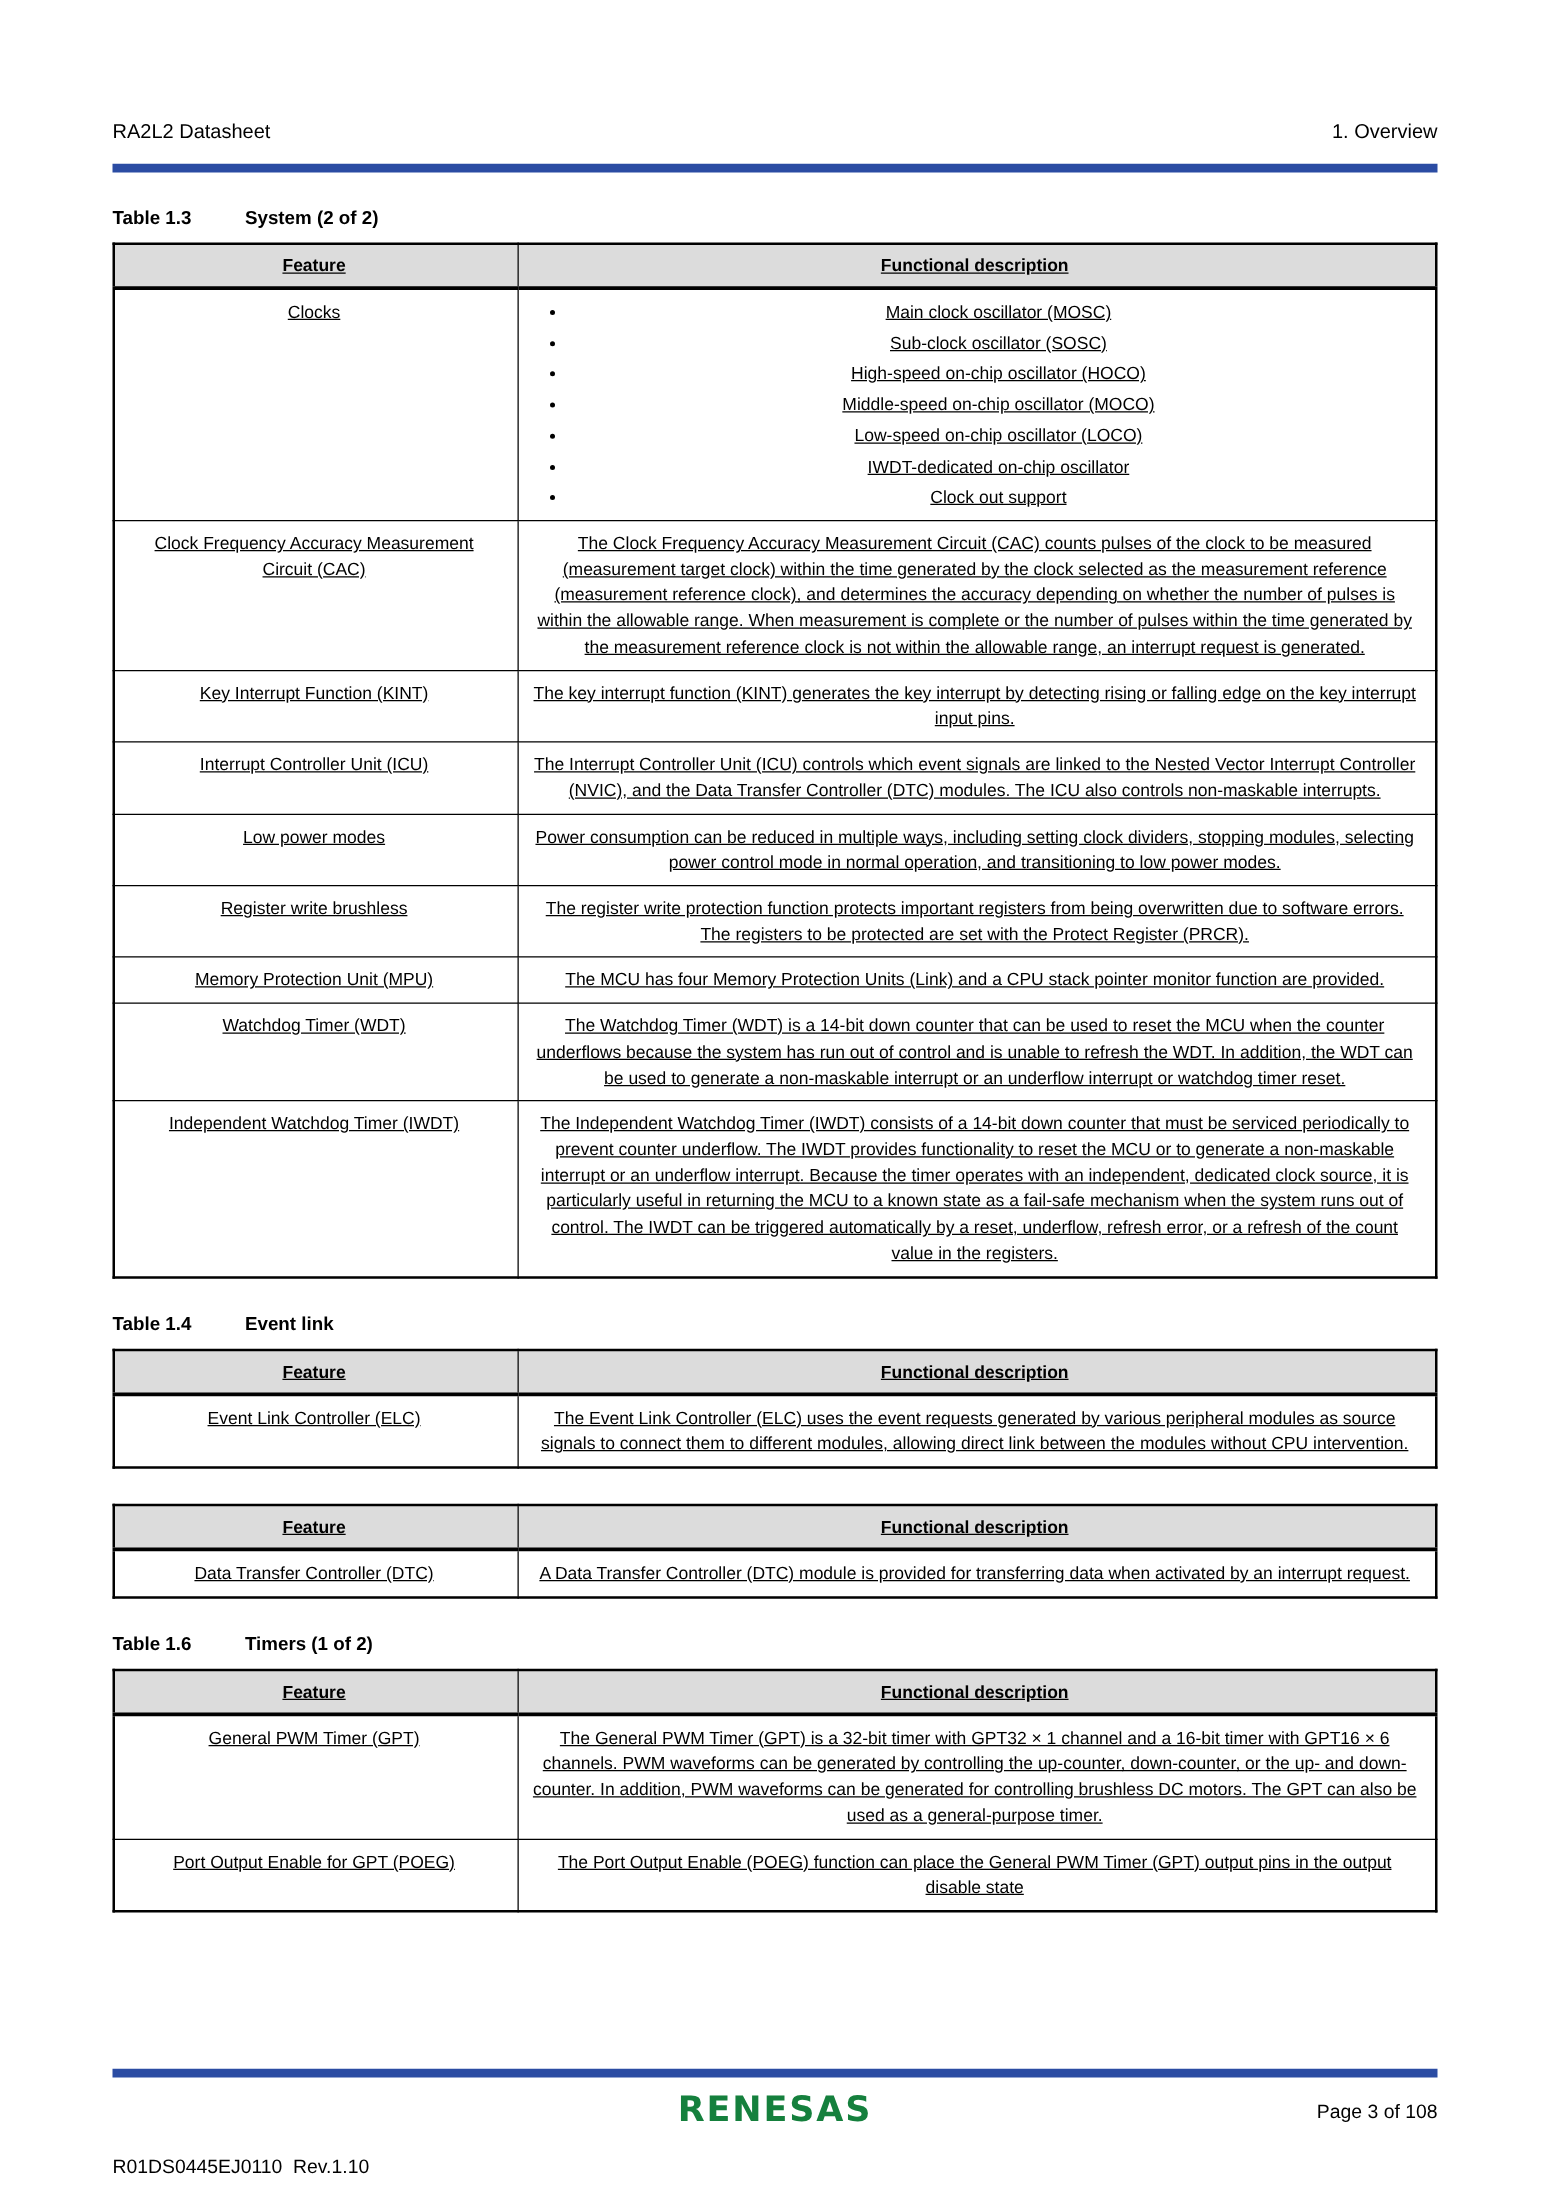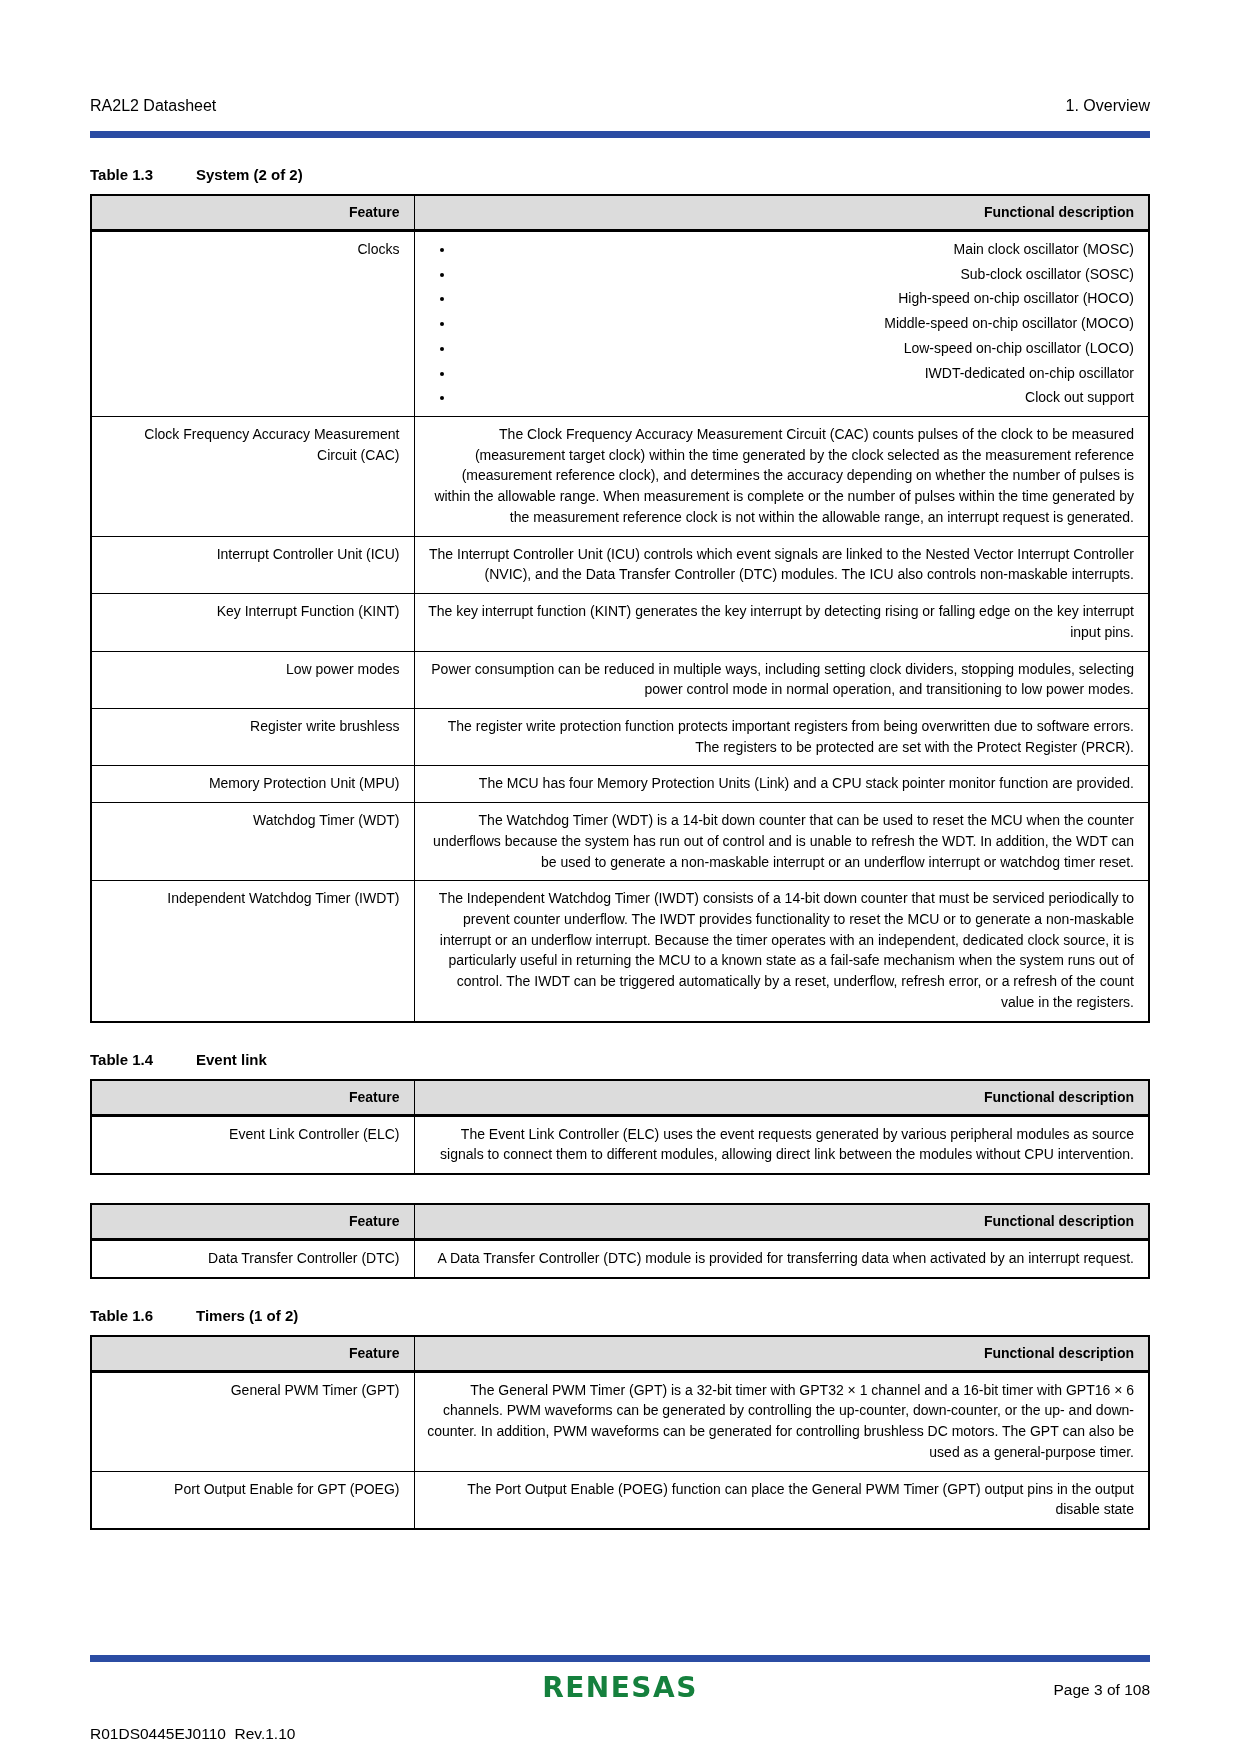--- a/index.html
+++ b/index.html
@@ -56,23 +56,24 @@
   table.spec {
     width: 100%;
     border-collapse: collapse;
     border: 2px solid #000;
     table-layout: fixed;
     margin-bottom: 28px;
   }
   table.spec th, table.spec td {
     border: 1px solid #000;
     vertical-align: top;
-    text-align: right;
+    text-align: center;
     font-size: 14px;
     padding: 7px 14px 8px 11px;
+    text-decoration: underline;
   }
   table.spec col.c-feature { width: 323px; }
   table.spec thead th {
     background: #dcdcdc;
     font-weight: bold;
     border-bottom: 3px solid #000;
     padding-top: 8px;
     padding-bottom: 9px;
   }
   table.spec td {
@@ -153,26 +154,26 @@
             <li>IWDT-dedicated on-chip oscillator</li>
             <li>Clock out support</li>
           </ul>
         </td>
       </tr>
       <tr>
         <td class="feature">Clock Frequency Accuracy Measurement Circuit (CAC)</td>
         <td class="desc">The Clock Frequency Accuracy Measurement Circuit (CAC) counts pulses of the clock to be measured (measurement target clock) within the time generated by the clock selected as the measurement reference (measurement reference clock), and determines the accuracy depending on whether the number of pulses is within the allowable range. When measurement is complete or the number of pulses within the time generated by the measurement reference clock is not within the allowable range, an interrupt request is generated.</td>
       </tr>
       <tr>
+        <td class="feature">Key Interrupt Function (KINT)</td>
+        <td class="desc">The key interrupt function (KINT) generates the key interrupt by detecting rising or falling edge on the key interrupt input pins.</td>
+      </tr>
+      <tr>
         <td class="feature">Interrupt Controller Unit (ICU)</td>
         <td class="desc">The Interrupt Controller Unit (ICU) controls which event signals are linked to the Nested Vector Interrupt Controller (NVIC), and the Data Transfer Controller (DTC) modules. The ICU also controls non-maskable interrupts.</td>
-      </tr>
-      <tr>
-        <td class="feature">Key Interrupt Function (KINT)</td>
-        <td class="desc">The key interrupt function (KINT) generates the key interrupt by detecting rising or falling edge on the key interrupt input pins.</td>
       </tr>
       <tr>
         <td class="feature">Low power modes</td>
         <td class="desc">Power consumption can be reduced in multiple ways, including setting clock dividers, stopping modules, selecting power control mode in normal operation, and transitioning to low power modes.</td>
       </tr>
       <tr>
         <td class="feature">Register write brushless</td>
         <td class="desc">The register write protection function protects important registers from being overwritten due to software errors. The registers to be protected are set with the Protect Register (PRCR).</td>
       </tr>
       <tr>

